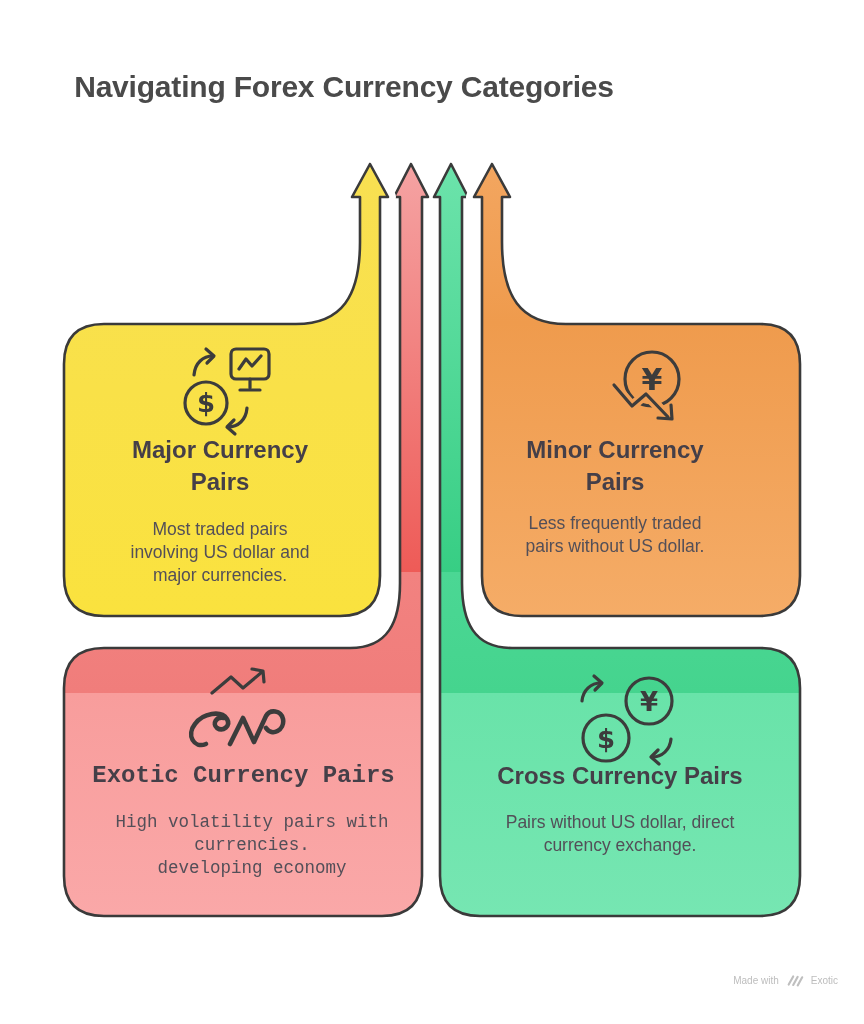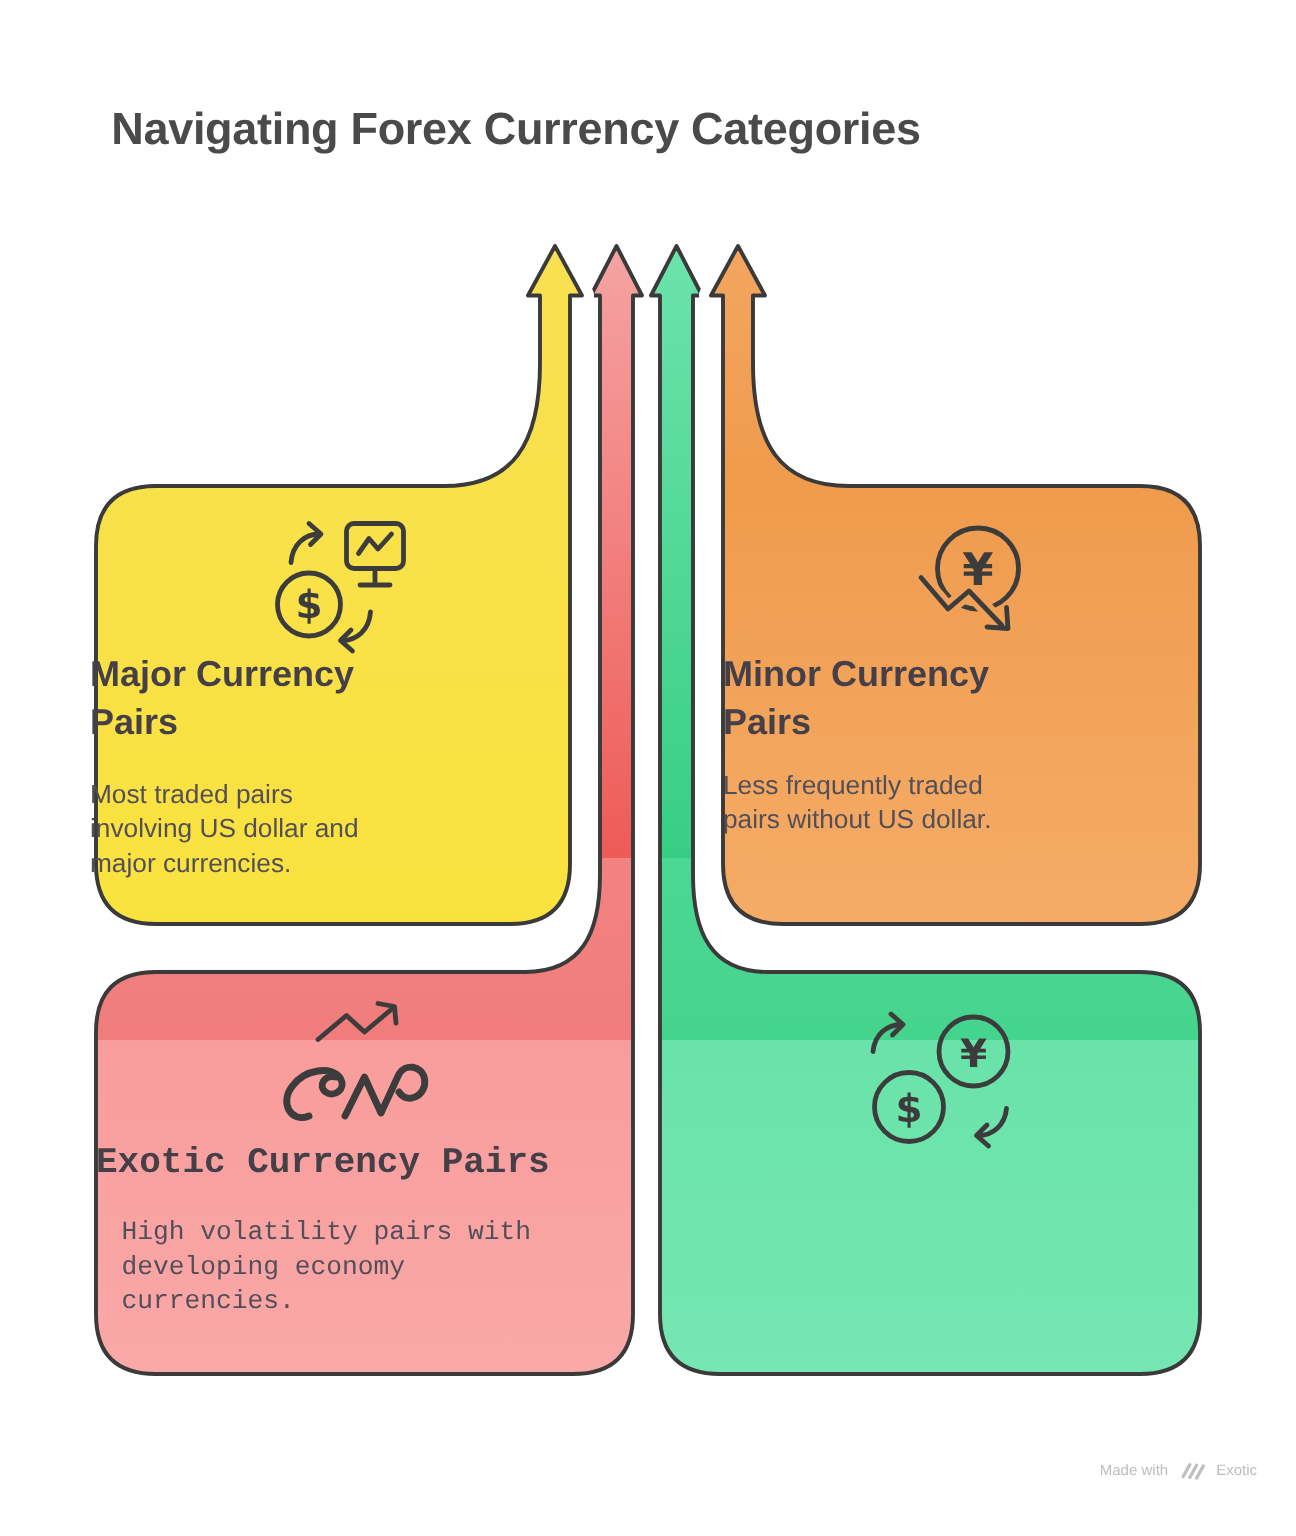--- a/index.html
+++ b/index.html
@@ -7,21 +7,21 @@
     position:relative;width:864px;height:1024px;margin:0 auto;
     background:#ffffff;overflow:hidden;
     font-family:"Liberation Sans","DejaVu Sans",sans-serif;
   }
   .page-title{
     position:absolute;left:0;top:70px;width:688px;
     text-align:center;font-size:30px;font-weight:700;color:#4A4A4A;
     letter-spacing:-0.2px;
   }
   .diagram-svg{position:absolute;left:0;top:0;width:864px;height:1024px;}
-  .card-text{position:absolute;z-index:2;}
+  .card-text{position:absolute;text-align:center;z-index:2;}
   .card-title{font-size:24px;font-weight:700;color:#453F48;line-height:32px;}
   .card-desc{font-size:17.5px;color:#534F58;line-height:23px;margin-top:0;}
   .footer{
     position:absolute;right:26px;top:972px;z-index:2;
     display:flex;align-items:center;gap:7px;
     font-size:10px;color:#BDBDBD;
   }
   .footer .brand{color:#BDBDBD;}
 </style>
 </head>
@@ -134,25 +134,34 @@
       <div>pairs without US dollar.</div>
     </div>
   </div>
 
   <div class="card-text" style="left:64px;top:760px;width:359px;font-family:Liberation Mono, monospace;">
     <div class="card-title">
       <div>Exotic Currency Pairs</div>
     </div>
     <div class="card-desc" style="margin-top:19px;margin-left:17px;">
       <div>High volatility pairs with</div>
+      <div>currencies.</div>
       <div>developing economy</div>
-      <div>currencies.</div>
     </div>
   </div>
 
+  <div class="card-text" style="left:440px;top:760px;width:360px;">
+    <div class="card-title">
+      <div>Cross Currency Pairs</div>
+    </div>
+    <div class="card-desc" style="margin-top:19px;">
+      <div>Pairs without US dollar, direct</div>
+      <div>currency exchange.</div>
+    </div>
+  </div>
 
   <div class="footer">
     <span>Made with</span>
     <svg width="18" height="16" viewBox="0 0 20 16">
       <g fill="none" stroke="#BFBFBF" stroke-width="2.4" stroke-linecap="round">
         <line x1="3" y1="13" x2="8" y2="4"></line>
         <line x1="8" y1="13.5" x2="13" y2="4.5"></line>
         <line x1="13" y1="14" x2="18" y2="5"></line>
       </g>
     </svg>

